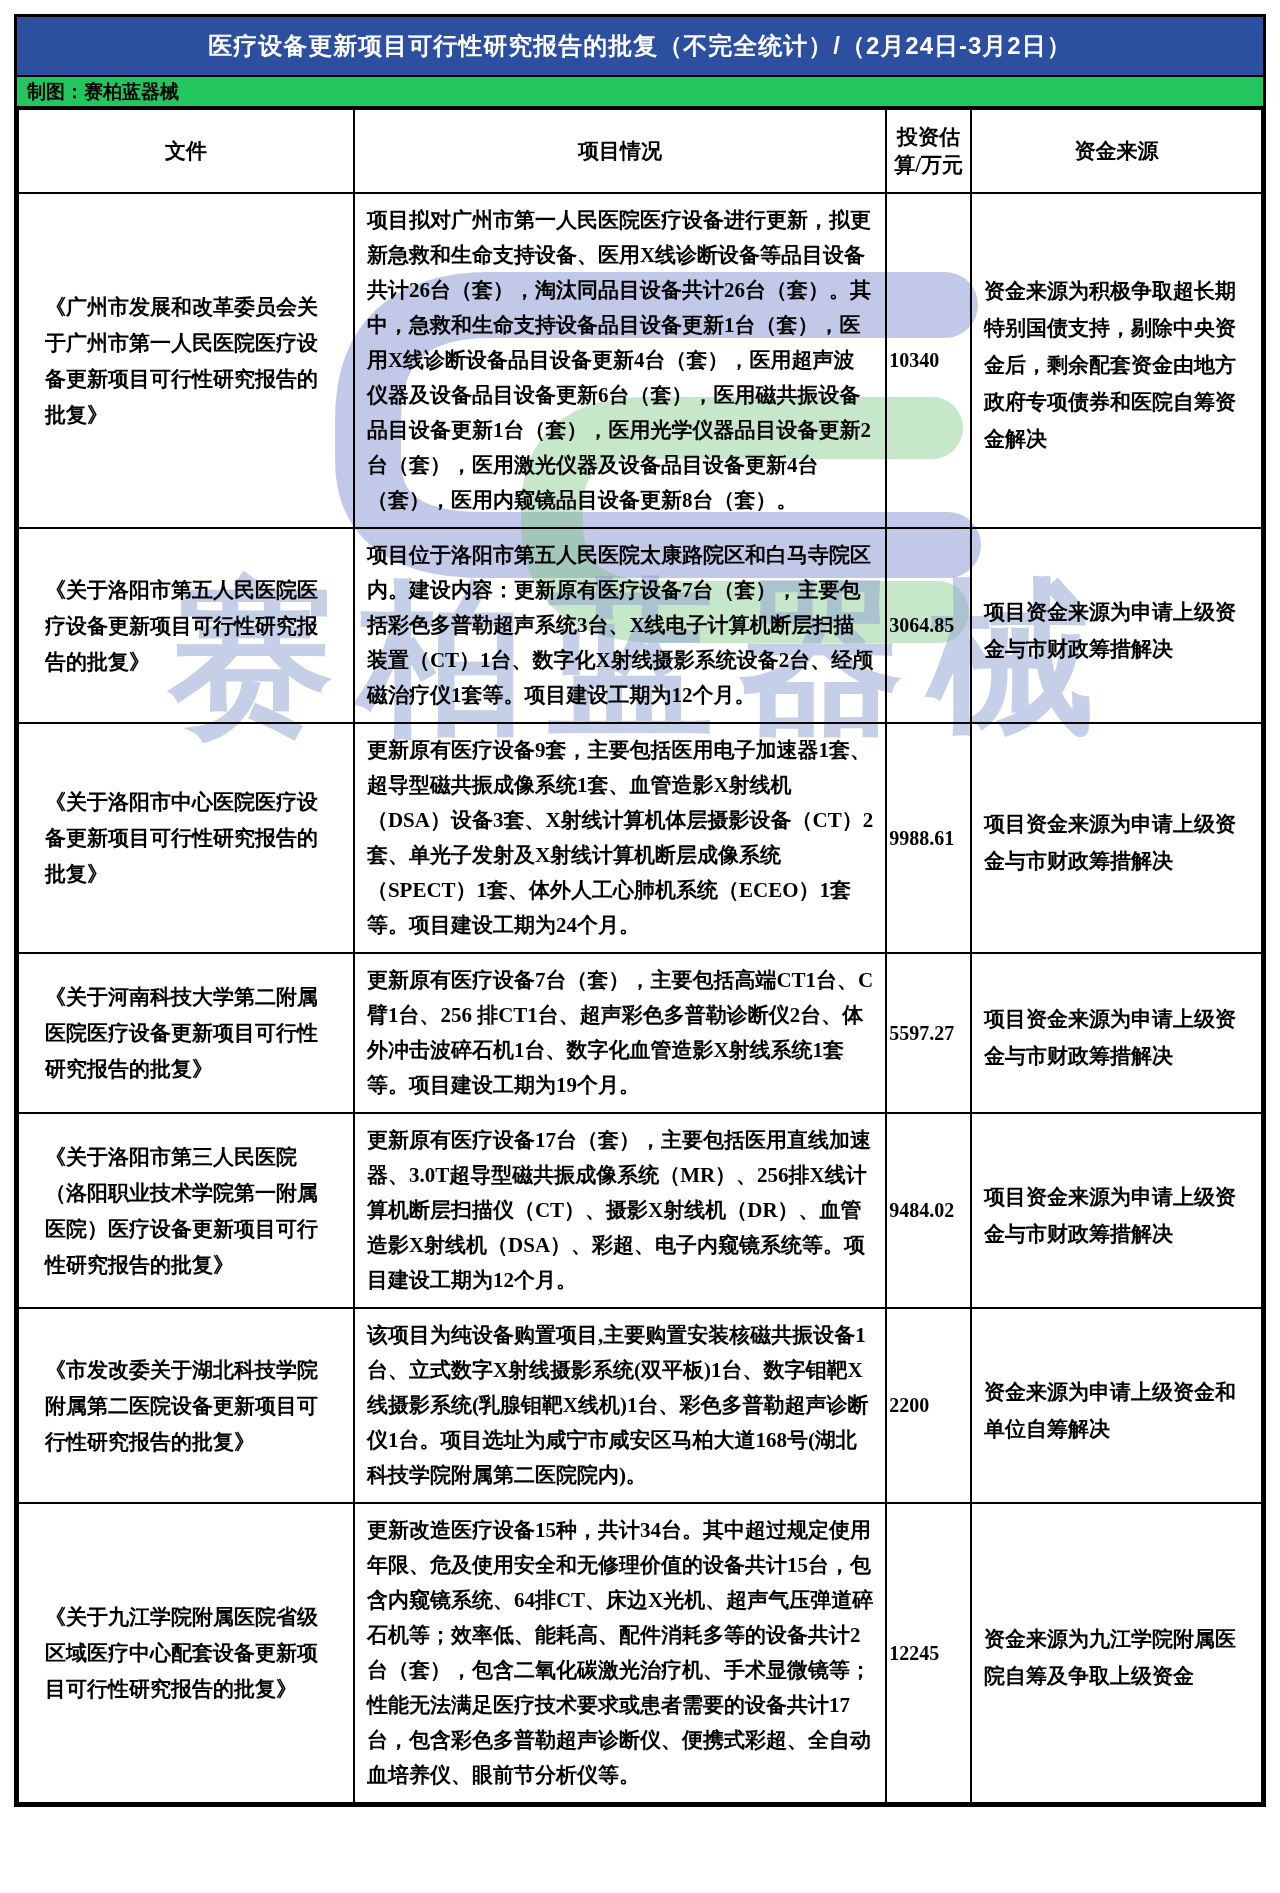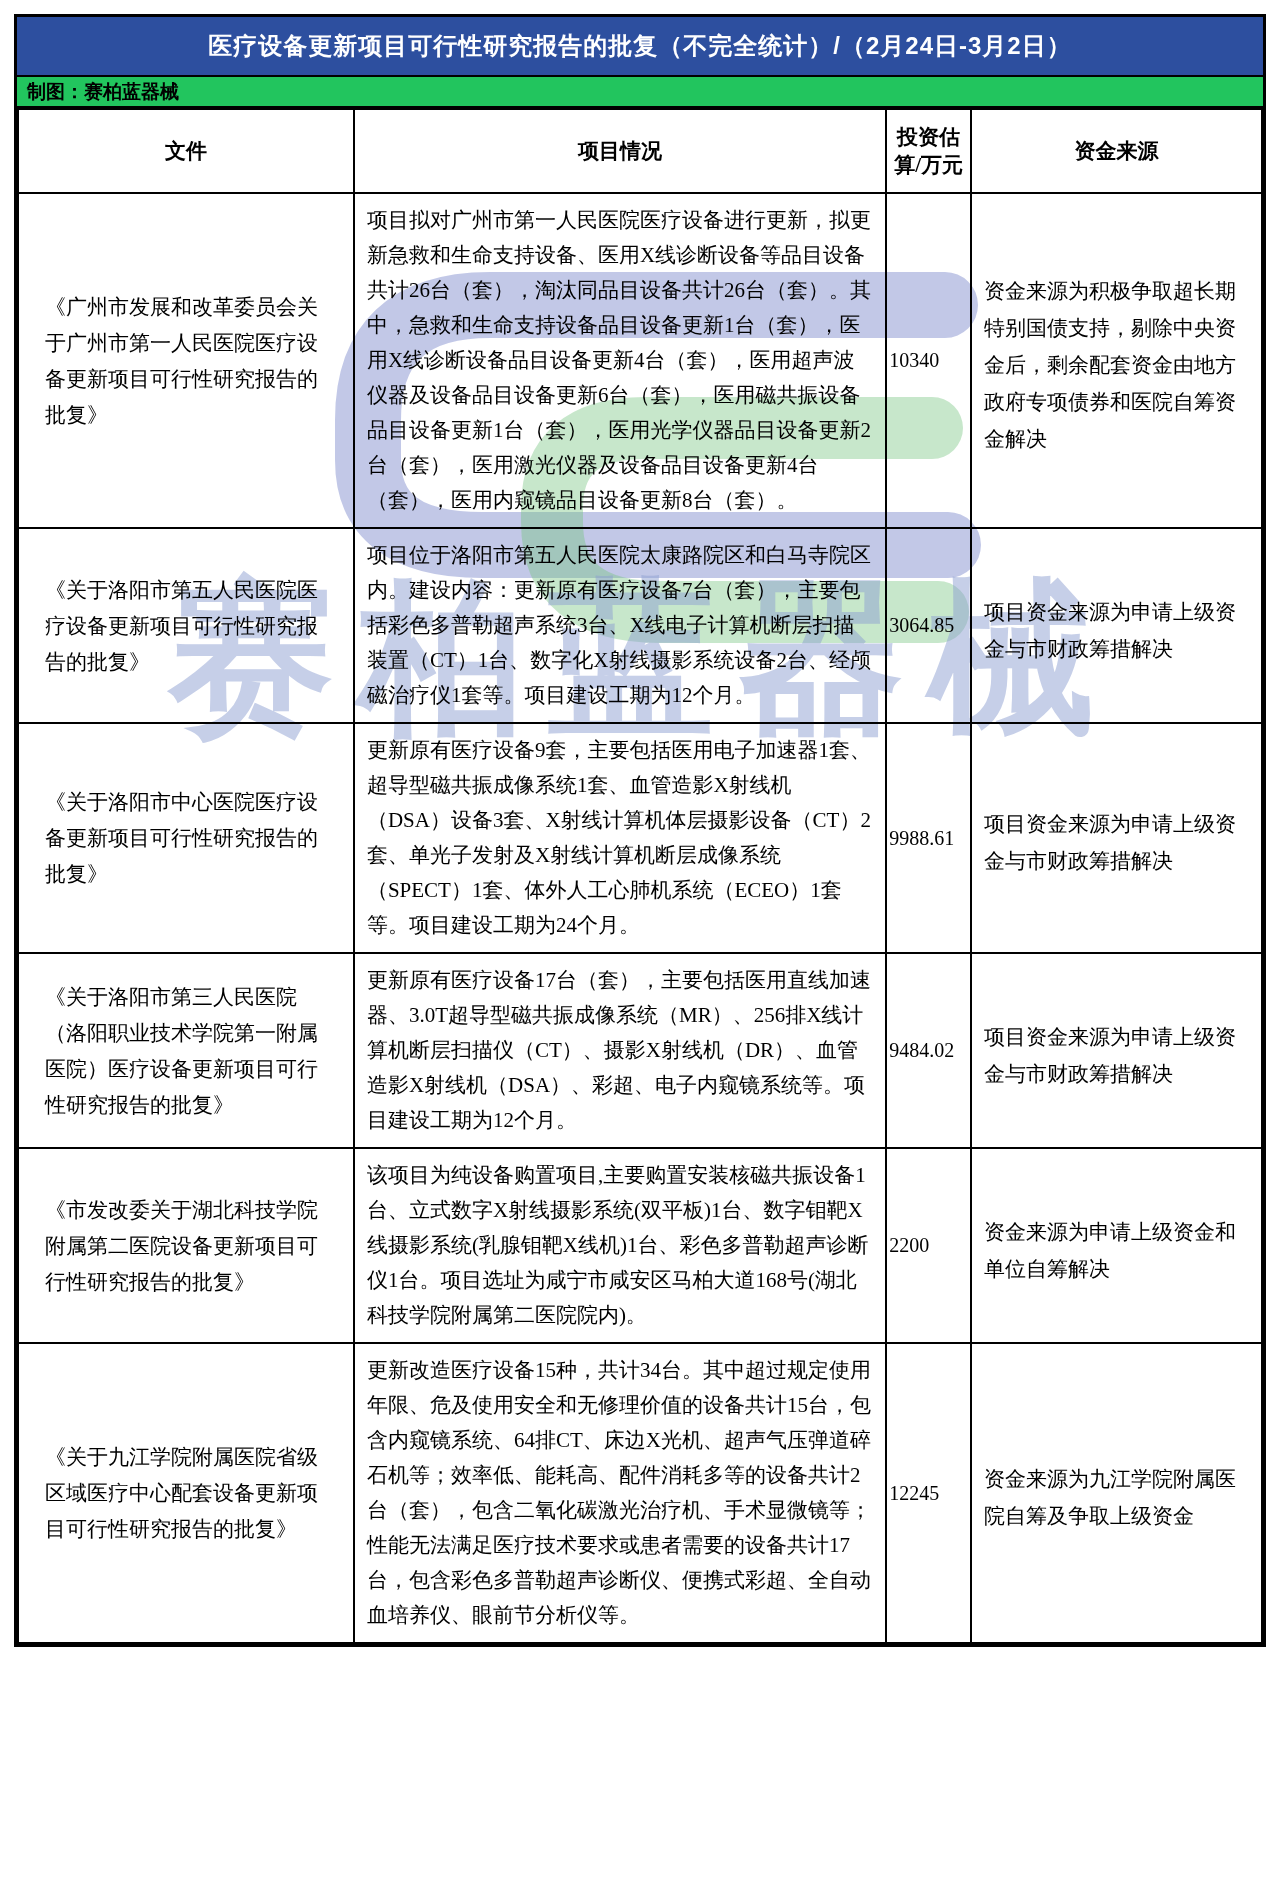--- a/index.html
+++ b/index.html
@@ -11,21 +11,21 @@
   .title-bar { background:#2d4f9f; border-bottom:2px solid #000; min-height:58px;
                display:flex; align-items:center; justify-content:center; }
   .title-bar .t { color:#fff; font-size:24px; font-weight:bold; letter-spacing:1px;
                   font-family:"Liberation Sans","DejaVu Sans",sans-serif; padding:4px 8px; }
 
   .credit { background:#22c55e; border-bottom:2px solid #000; padding:2px 10px;
             font-weight:bold; font-size:19px; line-height:25px;
             font-family:"Liberation Sans","DejaVu Sans",sans-serif; }
 
   table.grid { border-collapse:collapse; width:100%; table-layout:fixed; }
-  .grid th, .grid td { border:2px solid #000; vertical-align:middle; box-sizing:border-box; }
+  .grid th, .grid td { border:2px solid #000; vertical-align:middle; box-sizing:border-box;font-weight:bold; }
   .grid thead th { height:84px; font-size:21px; font-weight:bold; padding:4px 2px; text-align:center; }
   col.c-file { width:27%; }
   col.c-proj { width:42.8%; }
   col.c-inv  { width:6.8%; }
   col.c-fund { width:23.4%; }
 
   td.file    { padding:10px 14px 10px 26px; font-size:21px; line-height:36px; text-align:left; }
   td.project { padding:9px 10px 9px 12px;  font-size:21px; line-height:35px; text-align:left; }
   td.invest  { text-align:left; font-size:20px; padding:4px 2px; }
   td.funding { padding:19px 10px 9px 12px;  font-size:21px; line-height:37px; text-align:left; }
@@ -79,20 +79,26 @@
           <td class="invest">3064.85</td>
           <td class="funding">项目资金来源为申请上级资金与市财政筹措解决</td>
         </tr>
         <tr>
           <td class="file">《关于洛阳市中心医院医疗设备更新项目可行性研究报告的批复》</td>
           <td class="project">更新原有医疗设备9套，主要包括医用电子加速器1套、超导型磁共振成像系统1套、血管造影X射线机（DSA）设备3套、X射线计算机体层摄影设备（CT）2套、单光子发射及X射线计算机断层成像系统（SPECT）1套、体外人工心肺机系统（ECEO）1套等。项目建设工期为24个月。</td>
           <td class="invest">9988.61</td>
           <td class="funding">项目资金来源为申请上级资金与市财政筹措解决</td>
         </tr>
         <tr>
+          <td class="file">《关于河南科技大学第二附属医院医疗设备更新项目可行性研究报告的批复》</td>
+          <td class="project">更新原有医疗设备7台（套），主要包括高端CT1台、C臂1台、256 排CT1台、超声彩色多普勒诊断仪2台、体外冲击波碎石机1台、数字化血管造影X射线系统1套等。项目建设工期为19个月。</td>
+          <td class="invest">5597.27</td>
+          <td class="funding">项目资金来源为申请上级资金与市财政筹措解决</td>
+        </tr>
+        <tr>
           <td class="file">《关于洛阳市第三人民医院（洛阳职业技术学院第一附属医院）医疗设备更新项目可行性研究报告的批复》</td>
           <td class="project">更新原有医疗设备17台（套），主要包括医用直线加速器、3.0T超导型磁共振成像系统（MR）、256排X线计算机断层扫描仪（CT）、摄影X射线机（DR）、血管造影X射线机（DSA）、彩超、电子内窥镜系统等。项目建设工期为12个月。</td>
           <td class="invest">9484.02</td>
           <td class="funding">项目资金来源为申请上级资金与市财政筹措解决</td>
         </tr>
         <tr>
           <td class="file">《市发改委关于湖北科技学院附属第二医院设备更新项目可行性研究报告的批复》</td>
           <td class="project">该项目为纯设备购置项目,主要购置安装核磁共振设备1台、立式数字X射线摄影系统(双平板)1台、数字钼靶X线摄影系统(乳腺钼靶X线机)1台、彩色多普勒超声诊断仪1台。项目选址为咸宁市咸安区马柏大道168号(湖北科技学院附属第二医院院内)。</td>
           <td class="invest">2200</td>
           <td class="funding">资金来源为申请上级资金和单位自筹解决</td>

